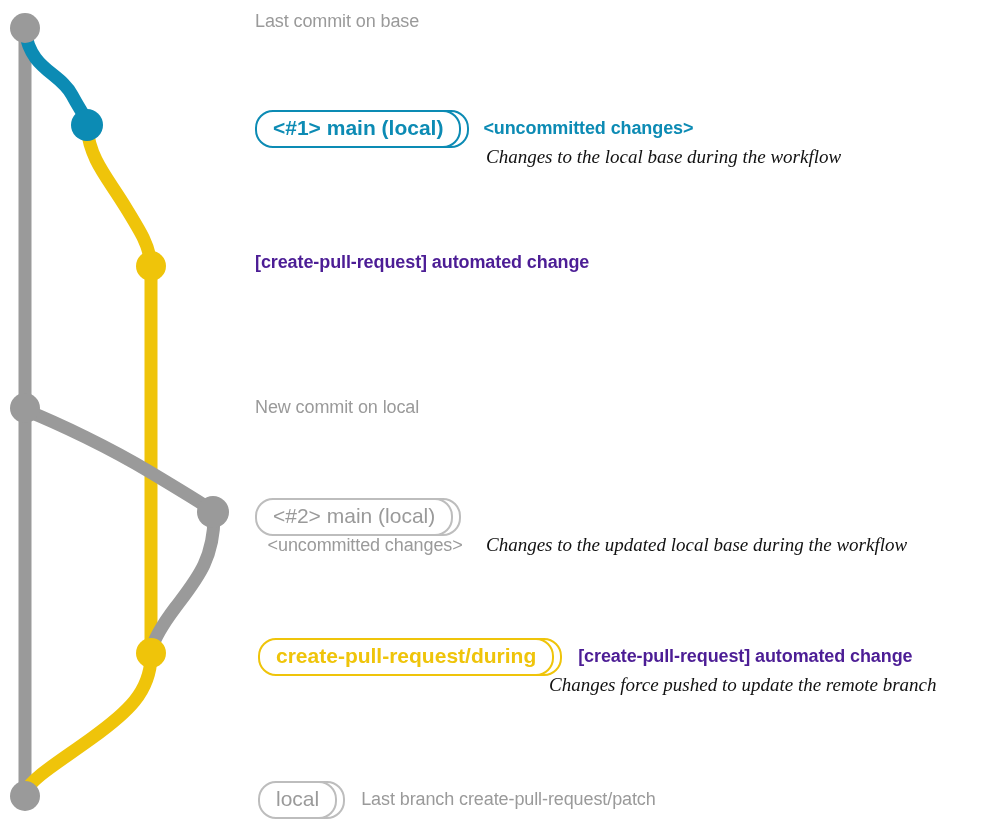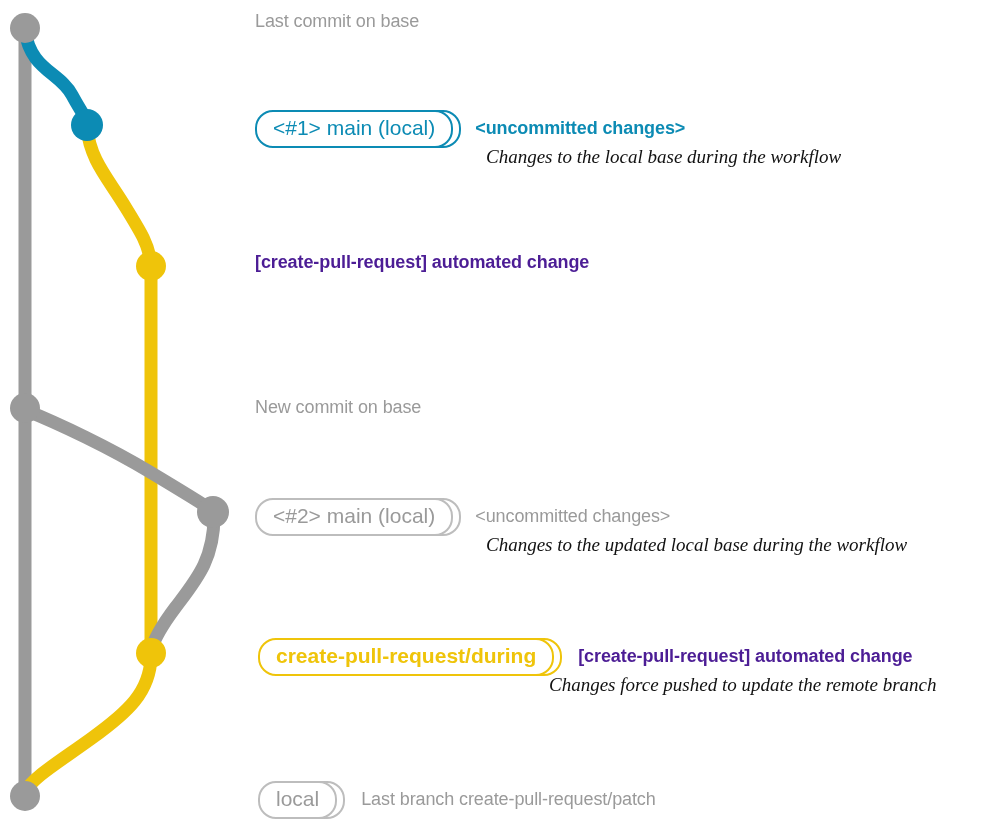--- a/index.html
+++ b/index.html
@@ -56,21 +56,21 @@
     top: 0;
     right: -8px;
     bottom: 0;
     border: 2px solid #bdbdbd;
     border-radius: 18px;
     background: #ffffff;
     z-index: 1;
   }
   .badge-wrap.blue .badge,
   .badge-wrap.blue .badge-shadow { border-color: #0c8bb4; }
-  .badge-wrap.blue .badge { color: #0c8bb4; font-weight: normal; }
+  .badge-wrap.blue .badge { color: #0c8bb4; font-weight: bold; }
   .badge-wrap.yellow .badge,
   .badge-wrap.yellow .badge-shadow { border-color: #efc40a; }
   .badge-wrap.yellow .badge { color: #efc40a; font-weight: bold; }
   .badge-wrap.gray .badge { color: #9a9a9a; }
 
   
   .headline {
     font-size: 18px;
     line-height: 1.1;
     letter-spacing: -0.1px;
@@ -133,24 +133,24 @@
     </span>
     <span class="headline blue" style="margin-left:10px;">&lt;uncommitted changes&gt;</span>
   </div>
   <div class="caption" style="left:486px; top:146px;">Changes to the local base during the workflow</div>
 
   <div class="row" style="left:255px; top:253px;">
     <span class="headline yellow">[create-pull-request] automated change</span>
   </div>
 
   <div class="row" style="left:255px; top:398px;">
-    <span class="headline gray">New commit on base</span>
+    <span class="headline gray">New commit on local</span>
   </div>
 
-  <div class="row" style="left:255px; top:498px;">
+  <div class="row" style="left:255px; top:498px;flex-direction:column;">
     <span class="badge-wrap gray">
       <span class="badge-shadow"></span>
       <span class="badge">&lt;#2&gt; main (local)</span>
     </span>
     <span class="headline gray" style="margin-left:10px;">&lt;uncommitted changes&gt;</span>
   </div>
   <div class="caption" style="left:486px; top:534px;text-align:center;">Changes to the updated local base during the workflow</div>
 
   <div class="row" style="left:258px; top:638px;">
     <span class="badge-wrap yellow">

